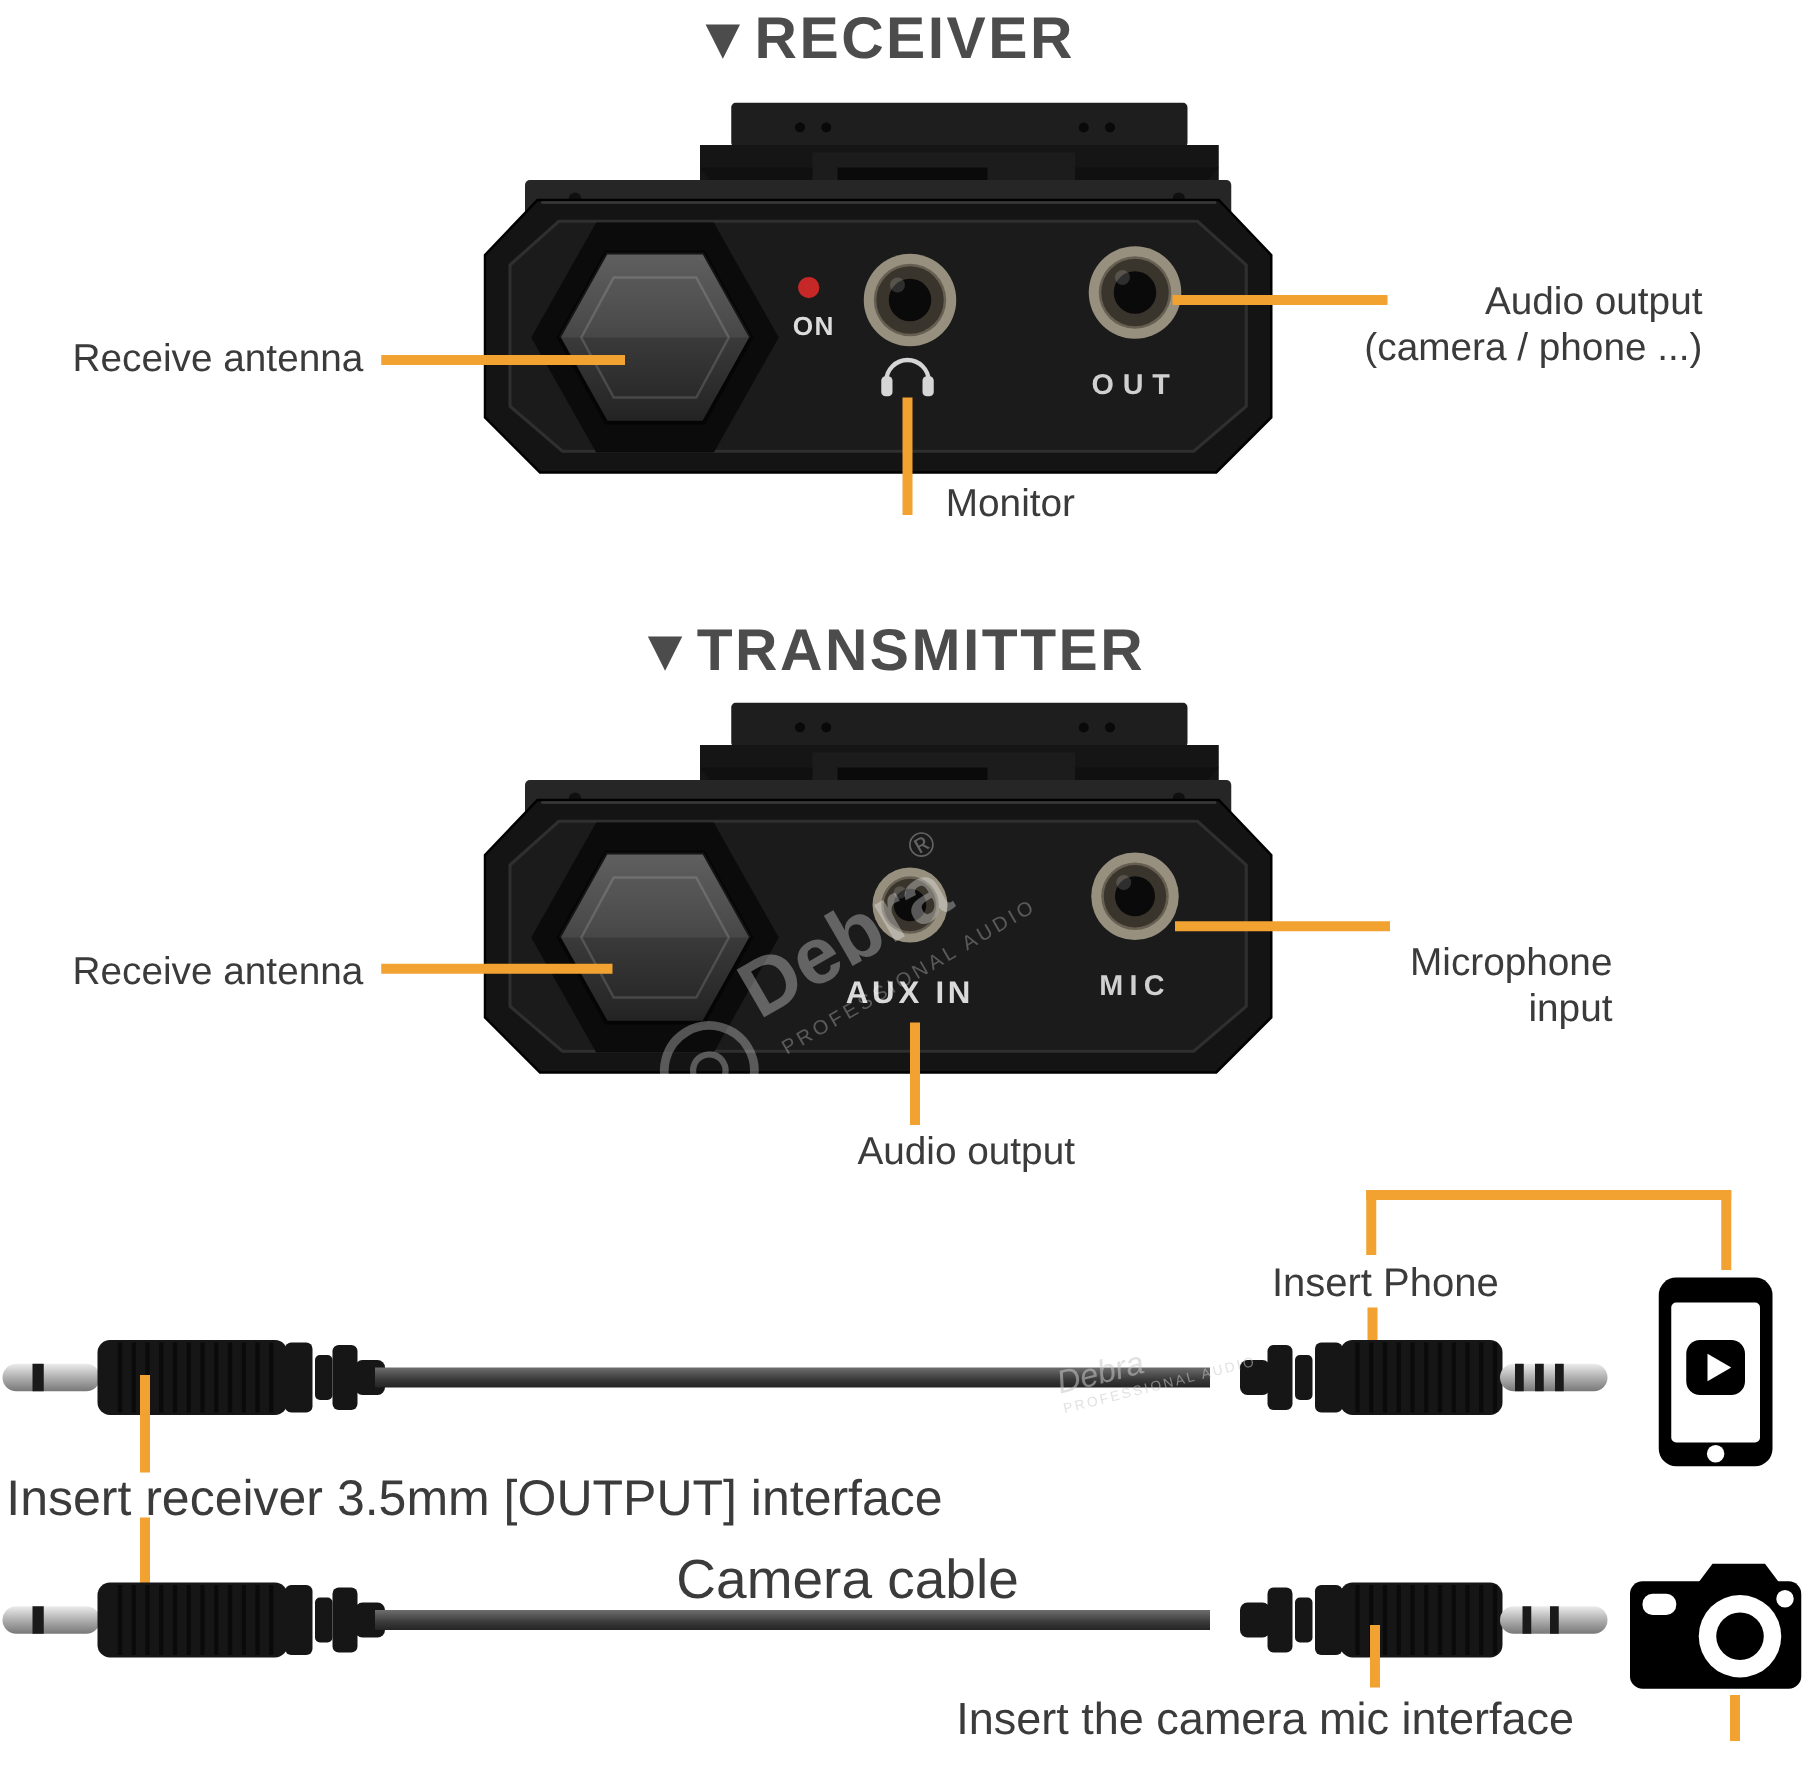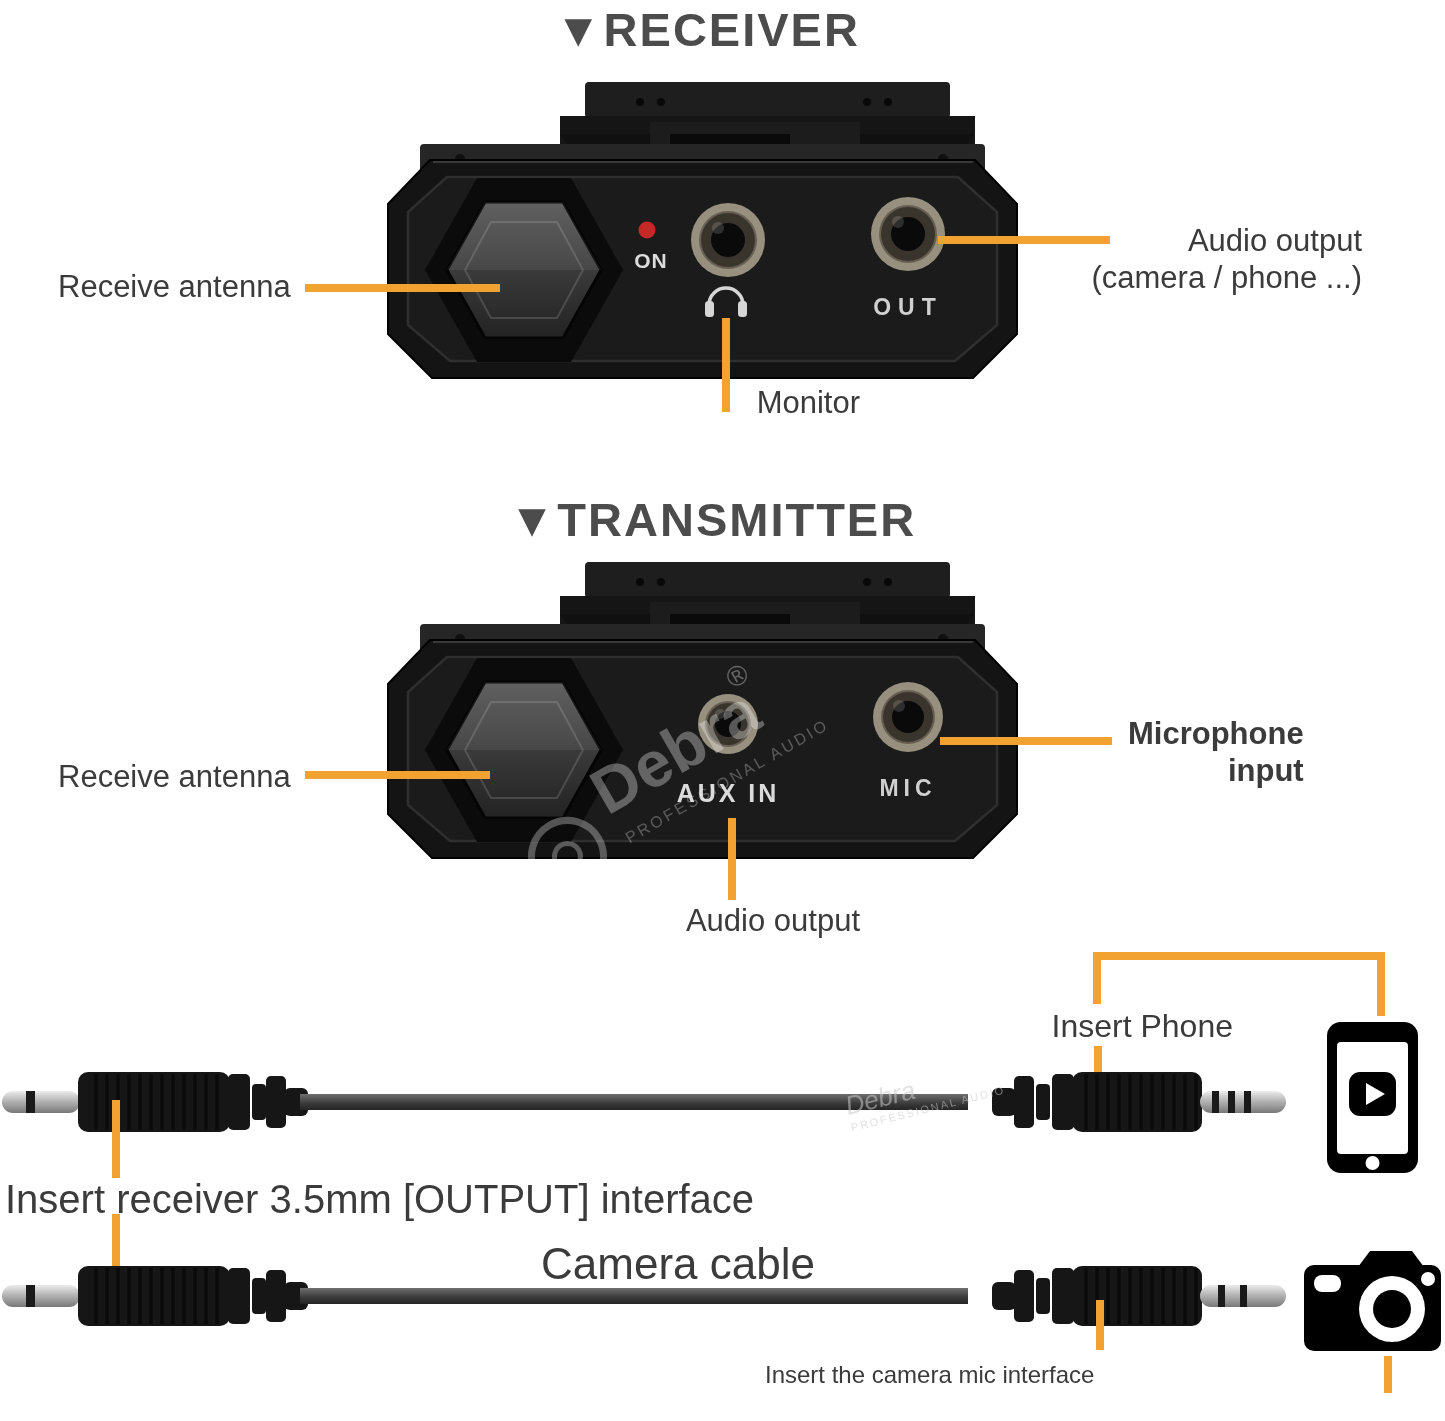--- a/index.html
+++ b/index.html
@@ -161,32 +161,32 @@
       <text x="-150" y="45" font-size="64" font-weight="bold" fill="rgba(255,255,255,0.32)">Debra</text>
       <text x="22" y="-2" font-size="28" fill="rgba(255,255,255,0.32)">®</text>
       <text x="-145" y="80" font-size="16" letter-spacing="3" fill="rgba(255,255,255,0.28)">PROFESSIONAL AUDIO</text>
     </g>
   </svg>
 
   <div class="lbl" style="left:58px;top:758px;">Receive antenna</div>
   <div class="oline" style="left:305px;top:771px;width:185px;height:8px;"></div>
 
   <div class="oline" style="left:940px;top:737px;width:172px;height:8px;"></div>
-  <div class="lbl" style="left:1128px;top:715px;font-weight:bold;">
+  <div class="lbl" style="left:1128px;top:751px;">
     <span>Microphone</span><br>
     <span>input</span>
   </div>
 
   <div class="oline" style="left:728px;top:818px;width:8px;height:82px;"></div>
   <div class="lbl center" style="left:600px;top:902px;width:260px;">Audio output</div>
 
   <div class="oline" style="left:1093px;top:952px;width:292px;height:8px;"></div>
   <div class="oline" style="left:1093px;top:952px;width:8px;height:52px;"></div>
   <div class="oline" style="left:1377px;top:952px;width:8px;height:64px;"></div>
-  <div class="lbl center" style="left:973px;top:1008px;width:260px;font-size:32px;">Insert Phone</div>
+  <div class="lbl center" style="left:939px;top:1008px;width:260px;font-size:32px;">Insert Phone</div>
   <div class="oline" style="left:1094px;top:1046px;width:8px;height:60px;"></div>
 
 
   <svg style="left:0;top:1060px;" width="1300" height="88" viewBox="0 0 1300 88">
     <rect x="2" y="31" width="78" height="22" rx="11" fill="url(#metalGrad)"></rect>
     <rect x="26" y="31" width="9" height="22" fill="#1a1a1a"></rect>
     <g fill="#161616">
       <rect x="78" y="12" width="152" height="60" rx="10"></rect>
       <rect x="228" y="14" width="22" height="56" rx="5"></rect>
       <rect x="252" y="24" width="14" height="36" rx="4"></rect>
@@ -256,18 +256,18 @@
   <svg style="left:1300px;top:1245px;" width="145" height="110" viewBox="0 0 145 110">
     <polygon points="58,22 70,6 112,6 124,22" fill="#000"></polygon>
     <rect x="4" y="20" width="137" height="86" rx="10" fill="#000"></rect>
     <rect x="14" y="30" width="27" height="17" rx="8" fill="#fff"></rect>
     <circle cx="128" cy="34" r="7" fill="#fff"></circle>
     <circle cx="92" cy="64" r="33" fill="#fff"></circle>
     <circle cx="92" cy="64" r="19" fill="#000"></circle>
   </svg>
 
   <div class="oline" style="left:1096px;top:1300px;width:8px;height:50px;"></div>
-  <div class="lbl" style="left:765px;top:1356px;font-size:24px;">Insert the camera mic interface</div>
+  <div class="lbl" style="left:765px;top:1356px;font-size:36px;">Insert the camera mic interface</div>
   <div class="oline" style="left:1096px;top:1396px;width:8px;height:20px;"></div>
   <div class="oline" style="left:1096px;top:1408px;width:296px;height:8px;"></div>
   <div class="oline" style="left:1384px;top:1356px;width:8px;height:60px;"></div>
 
 </div>
 
 </body></html>

